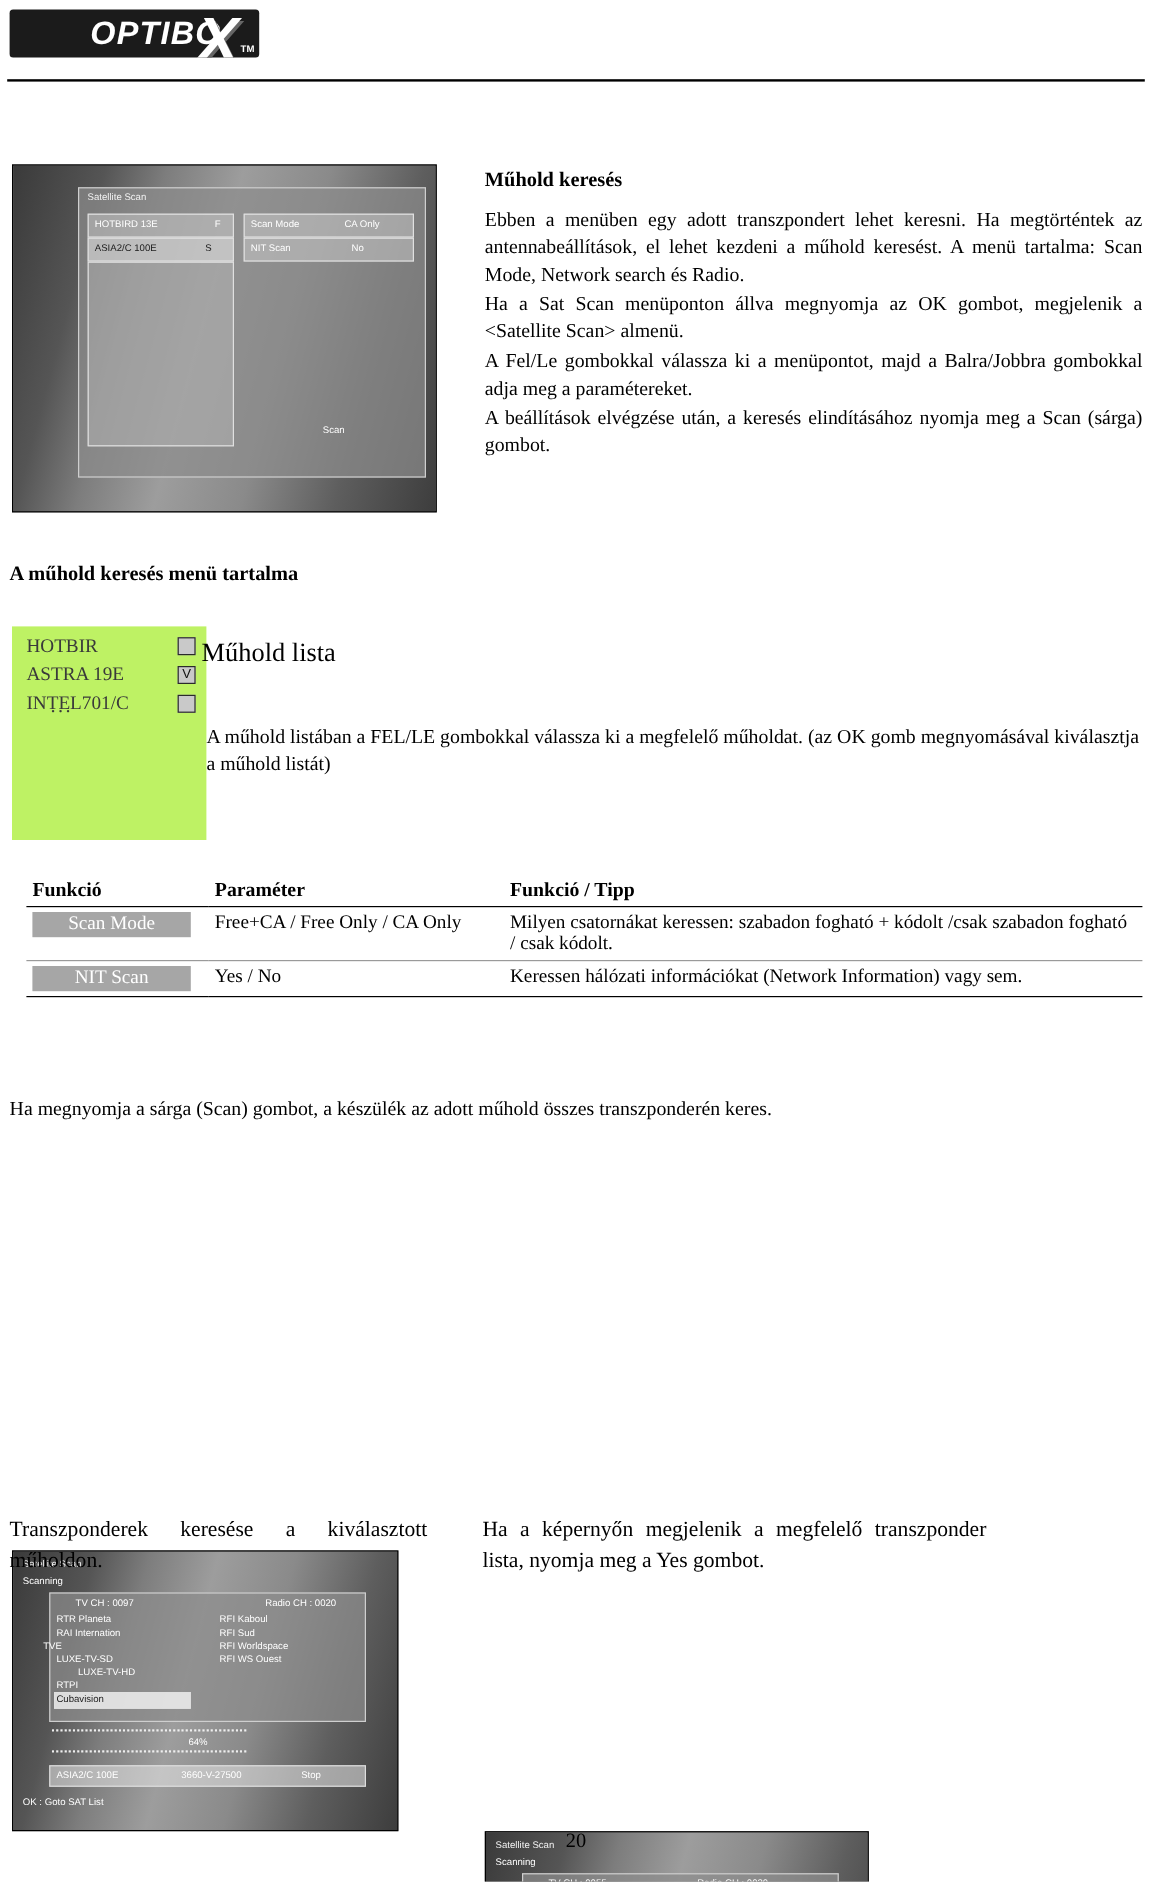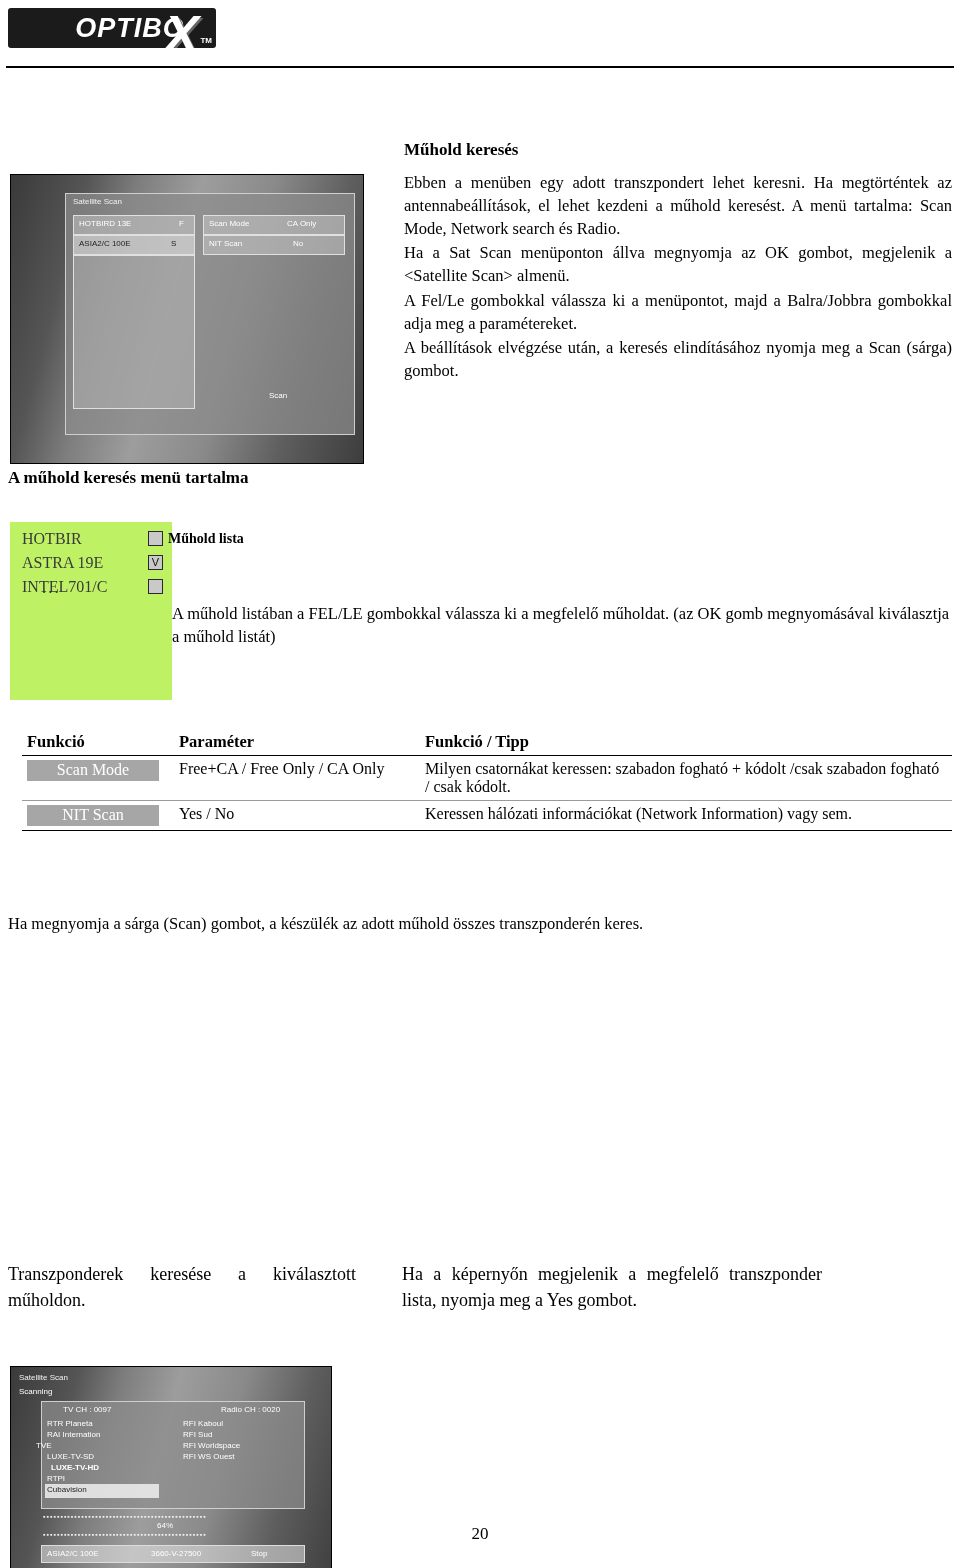--- a/index.html
+++ b/index.html
@@ -67,21 +67,20 @@
     height: 2px;
     background: #000;
   }
 
   
   .shot {
     position: relative;
     background: #6b6b6b;
     border: 1px solid #000;
     overflow: hidden;
-    margin-top: 37px;
   }
   .shot-photo {
     position: absolute;
     left: 0; top: 0; right: 0; bottom: 0;
     background:
       linear-gradient(105deg, #3a3a3a 0%, #555 18%, #7d7d7d 30%, #9d9d9d 45%, #8a8a8a 62%, #5e5e5e 80%, #3d3d3d 100%);
   }
   .shot-osd {
     position: absolute;
     background: rgba(140,140,140,0.72);
@@ -171,22 +170,22 @@
     font-size: 11px;
     line-height: 12px;
     text-align: center;
     color: #111;
   }
 
   .muhold-lista-label {
     position: absolute;
     left: 168px;
     top: 531px;
-    font-size: 14px;
-    font-weight: bold;
+    font-size: 22px;
+    font-weight: normal;
     text-align: right;
   }
   .muhold-lista-text {
     position: absolute;
     left: 172px;
     top: 602px;
     width: 778px;
     font-size: 16.5px;
     line-height: 1.42;
   }
@@ -375,21 +374,21 @@
   <div class="shot-photo"></div>
   <div class="osd-title" style="left:8px; top:6px;">Satellite Scan</div>
   <div class="osd-row" style="left:8px; top:20px;">Scanning</div>
   <div class="shot-osd" style="left:30px; top:34px; width:262px; height:106px;"></div>
   <div class="osd-row" style="left:52px; top:38px;">TV CH : 0097</div>
   <div class="osd-row" style="left:176px; top:38px;padding-left:34px;">Radio CH : 0020</div>
   <div class="osd-row" style="left:36px; top:52px;">RTR Planeta</div>
   <div class="osd-row" style="left:36px; top:63px;">RAI Internation</div>
   <div class="osd-row" style="left:25px; top:74px;">TVE</div>
   <div class="osd-row" style="left:36px; top:85px;">LUXE-TV-SD</div>
-  <div class="osd-row" style="left:40px; top:96px;font-weight:bold;">LUXE-TV-HD</div>
+  <div class="osd-row" style="left:54px; top:96px;">LUXE-TV-HD</div>
   <div class="osd-row" style="left:36px; top:107px;text-align:center;">RTPI</div>
   <div class="osd-box" style="left:34px; top:117px; width:112px; height:12px; background:rgba(245,245,245,0.8);"></div>
   <div class="osd-row" style="left:36px; top:118px; color:#1c1c1c;">Cubavision</div>
   <div class="osd-row" style="left:172px; top:52px;">RFI Kaboul</div>
   <div class="osd-row" style="left:172px; top:63px;">RFI Sud</div>
   <div class="osd-row" style="left:172px; top:74px;">RFI Worldspace</div>
   <div class="osd-row" style="left:172px; top:85px;">RFI WS Ouest</div>
   <div class="dots-row" style="left:32px; top:146px; width:256px;">▪▪▪▪▪▪▪▪▪▪▪▪▪▪▪▪▪▪▪▪▪▪▪▪▪▪▪▪▪▪▪▪▪▪▪▪▪▪▪▪▪▪▪▪▪▪▪</div>
   <div class="osd-row" style="left:146px; top:154px;">64%</div>
   <div class="dots-row" style="left:32px; top:164px; width:256px;">▪▪▪▪▪▪▪▪▪▪▪▪▪▪▪▪▪▪▪▪▪▪▪▪▪▪▪▪▪▪▪▪▪▪▪▪▪▪▪▪▪▪▪▪▪▪▪</div>

